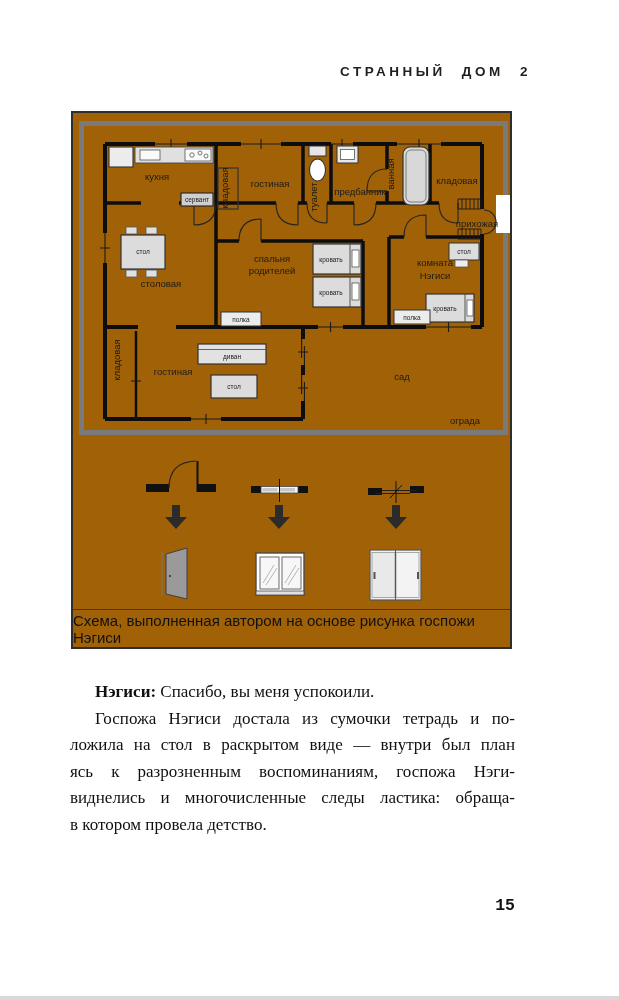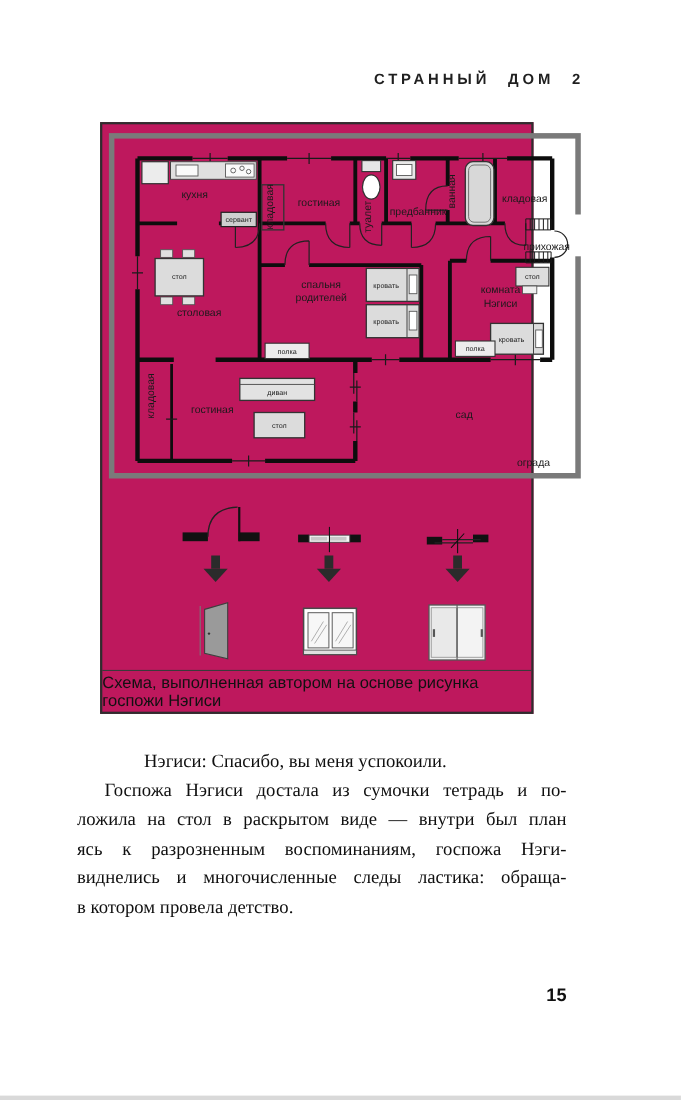--- a/index.html
+++ b/index.html
@@ -1,32 +1,32 @@
 <!DOCTYPE html>
 <html><head>
 <meta charset="utf-8">
 <style>
   html,body{margin:0;padding:0;}
   body{width:619px;height:1000px;background:#ffffff;position:relative;
        font-family:"Liberation Sans",sans-serif;overflow:hidden;}
   .running-head{position:absolute;top:64px;right:88px;font-size:13.5px;font-weight:700;
        letter-spacing:3.5px;word-spacing:9px;color:#1f1f1f;}
-  .figure-box{position:absolute;left:71px;top:111px;width:394px;height:538px;
-       border:2px solid #2e2e2e;box-sizing:border-box;background:#be185d;margin-left:20px;}
+  .figure-box{position:absolute;left:71px;top:111px;width:441px;height:538px;
+       border:2px solid #2e2e2e;box-sizing:border-box;background:#a16207;}
   .plan-svg{display:block;width:437px;height:497px;}
   .figure-caption{position:absolute;left:0;right:0;bottom:0;height:37px;
        border-top:1.5px solid #3a3a3a;display:flex;align-items:center;justify-content:center;
        font-size:15px;color:#111;}
   .body-text{position:absolute;left:70px;top:679px;width:445px;
        font-family:"Liberation Serif",serif;font-size:17px;line-height:26.6px;color:#101010;}
   .body-text .line{white-space:nowrap;}
   .body-text .just{white-space:normal;text-align:justify;text-align-last:justify;}
   .indent{text-indent:25px;}
-  .speaker{font-weight:400;margin-left:36px;}
-  .page-number{position:absolute;top:896px;right:104px;font-family:Liberation Sans, sans-serif;
+  .speaker{font-weight:700;}
+  .page-number{position:absolute;top:896px;right:104px;font-family:Liberation Mono, monospace;
        font-size:16.5px;font-weight:700;color:#111;}
   .page-edge{position:absolute;left:0;right:0;bottom:0;height:4px;background:#d9d9d9;}
   text{font-family:"Liberation Sans",sans-serif;fill:#1a1a1a;}
   .rl{font-size:9.5px;}
   .fl{font-size:6.5px;fill:#222;}
 </style>
 </head>
 <body>
 
 <div class="running-head">СТРАННЫЙ ДОМ 2</div>

